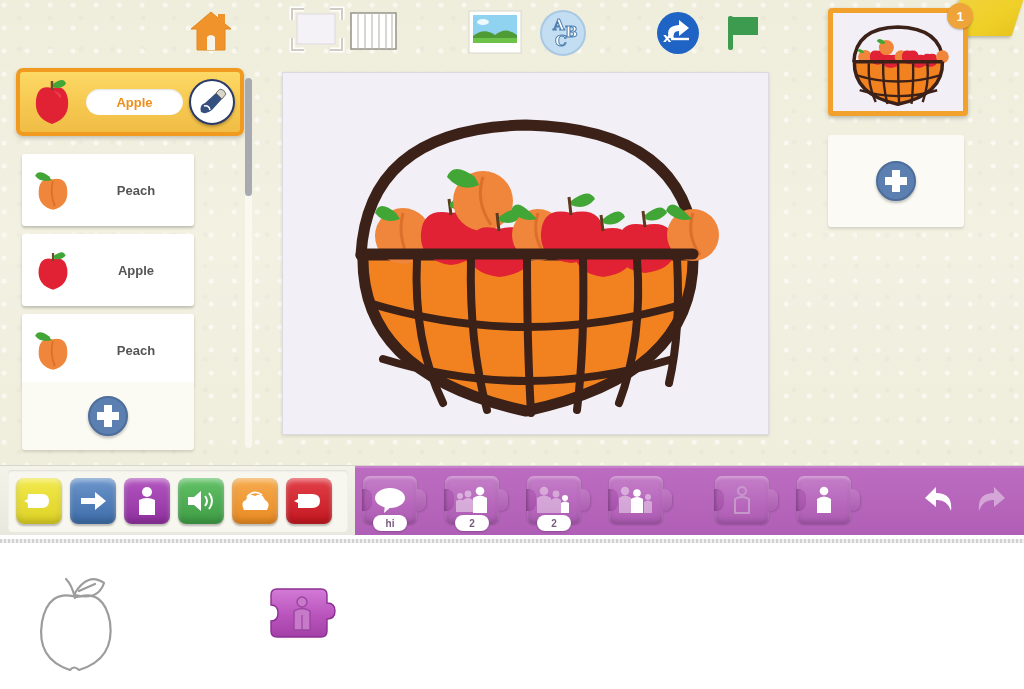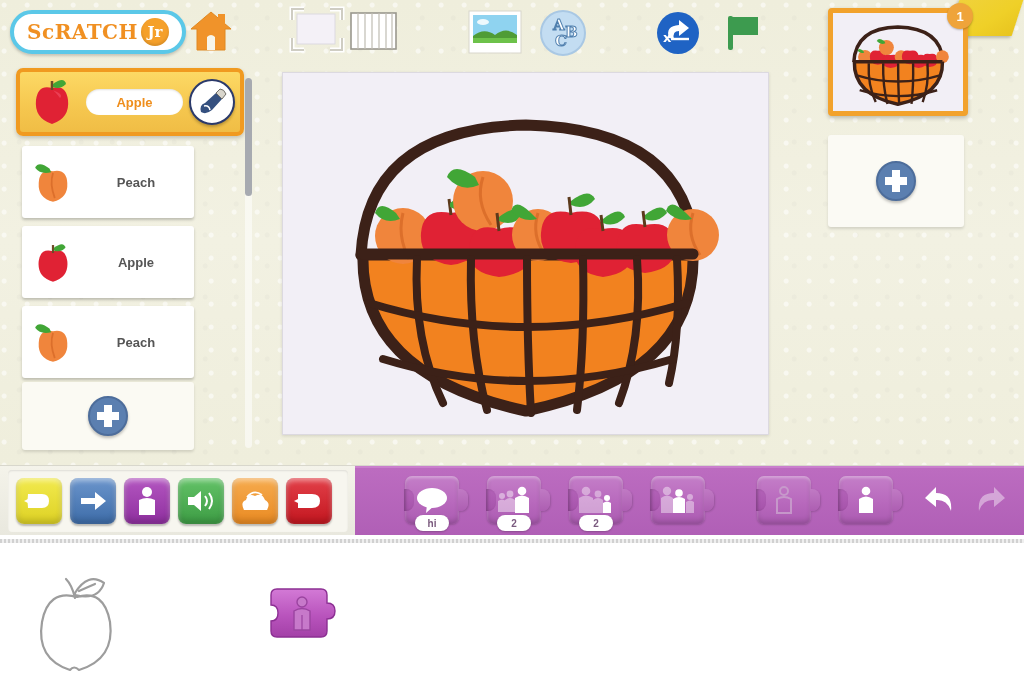--- a/index.html
+++ b/index.html
@@ -82,21 +82,21 @@
     width: 46px; height: 46px; border-radius: 50%; flex: none; margin-right: 5px;
     background: #ffffff; border: 2px solid #2b3a6b;
     display:flex; align-items:center; justify-content:center;
     box-shadow: 0 2px 3px rgba(0,0,0,.25);
   }
 
   .sprite-card {
     position: absolute; left: 14px; width: 172px; height: 72px;
     background: #ffffff; border-radius: 3px;
     box-shadow: 0 2px 3px rgba(0,0,0,.22);
-    display: flex; align-items: center;
+    display: flex; align-items: center; margin-top: 8px;
   }
   .sprite-card .thumb { width: 50px; height: 50px; margin-left: 6px; flex: none; }
   .sprite-card .cname {
     flex:1; text-align:center; font-size: 13px; color:#555; font-weight: 600;
   }
   .sprite-add {
     position: absolute; left: 14px; top: 318px; width: 172px; height: 68px;
     background: #fbfaf3; border-radius: 3px;
     box-shadow: 0 2px 3px rgba(0,0,0,.13);
     display:flex; align-items:center; justify-content:center;
@@ -178,21 +178,21 @@
     background: linear-gradient(180deg,#bc6cc0 0%, #b05fb6 100%);
     border-top: 2px solid #c97fcd;
   }
   .blocks { position:absolute; left: 8px; top: 8px; display:flex; align-items:flex-start; }
 
   .blk {
     position: relative; width: 54px; height: 48px; margin-right: 6px;
     background: linear-gradient(180deg, #c47ec8 0%, #b869bd 55%, #ab5bb1 100%);
     border-radius: 7px;
     box-shadow: inset 0 2px 3px rgba(255,255,255,.32), inset 0 -3px 5px rgba(0,0,0,.16), 0 1px 2px rgba(0,0,0,.18);
-    display:flex; align-items:center; justify-content:center;margin-left:42px;
+    display:flex; align-items:center; justify-content:center;
   }
   .blk.gap { margin-left: 22px; }
   
   .blk::before {
     content:""; position:absolute; left:-1px; top: 13px; width: 10px; height: 22px;
     background: linear-gradient(180deg,#b362b8,#a653ab);
     border-radius: 0 8px 8px 0;
     box-shadow: inset 2px 0 3px rgba(0,0,0,.22);
   }
   .blk::after {
@@ -231,24 +231,20 @@
 </style>
 </head>
 <body>
 
 <div id="app">
 
   <div class="editor"></div>
 
   <div class="topbar">
 
-    <div class="logo">
-      <span class="lg-txt">ScRATCH</span>
-      <span class="lg-jr">Jr</span>
-    </div>
 
     <div class="home-icon">
       <svg width="46" height="46" viewBox="0 0 46 46">
         <g>
           <path d="M23 4 L43 21 L37 21 L37 42 L9 42 L9 21 L3 21 Z" fill="#f0932a" stroke="#e08820" stroke-width="1"></path>
           <rect x="30" y="6" width="7" height="10" fill="#f0932a"></rect>
           <path d="M19 42 L19 29 Q23 25 27 29 L27 42 Z" fill="#f7f5e9"></path>
         </g>
       </svg>
     </div>

